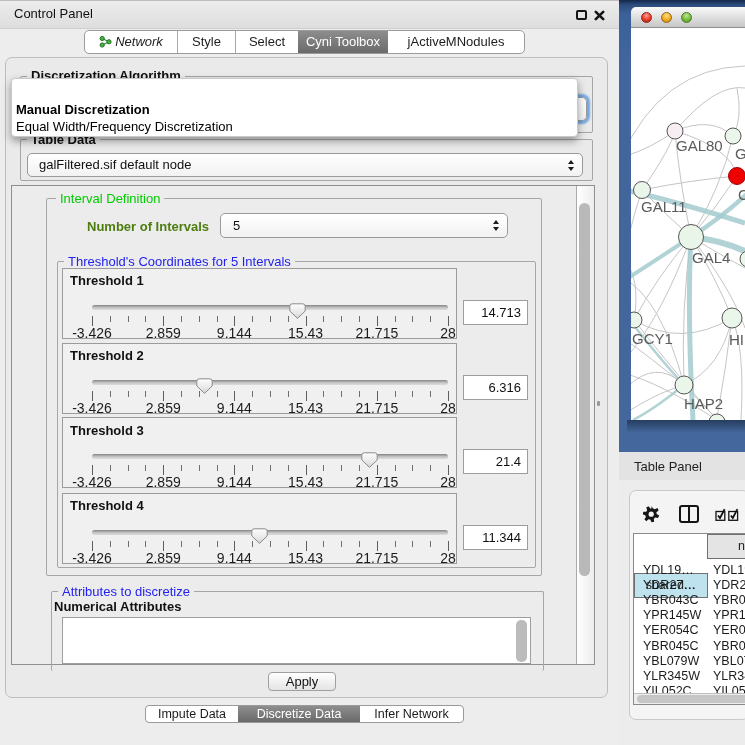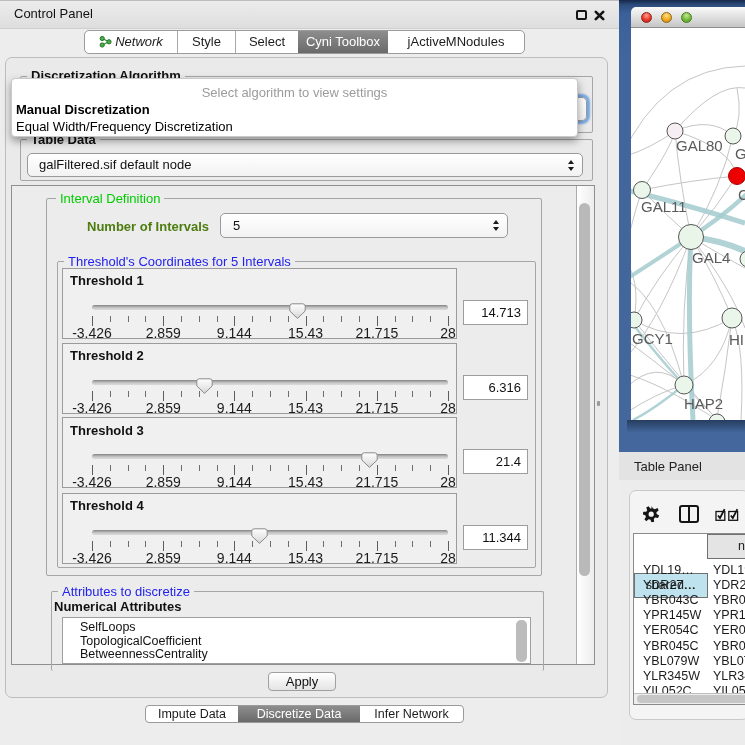--- a/index.html
+++ b/index.html
@@ -169,32 +169,30 @@
       </defs>
       <path d="M0.8 8 V3.2 Q0.8 0.8 3.2 0.8 H13.8 Q16.2 0.8 16.2 3.2 V8 L8.5 15.4 Z" fill="url(#tg4)" stroke="#8a8a8a" stroke-width="1"></path>
     </svg>
   <div class="vbox">11.344</div>
 </div>
 
 <div class="grp" style="left:51px;top:591px;width:493px;height:80px;border-bottom:none;"></div>
 <div class="grplbl" style="left:58px;top:584px;background:#ececec;color:#2222ee;">Attributes to discretize</div>
 <div class="abs bold" style="left:54px;top:599px;font-size:13px;color:#111;">Numerical Attributes</div>
 <div class="abs" style="left:62px;top:617px;width:469px;height:47px;background:#fff;border:1px solid #9f9f9f;overflow:hidden;">
-  <div style="position:absolute;left:17px;top:3px;font-size:12.5px;color:#111;line-height:13.5px;">SelfLoops<br>TopologicalCoefficient<br>BetweennessCentrality</div>
   <div style="position:absolute;right:3px;top:2px;width:11px;height:42px;border-radius:5px;background:#bcbcbc;"></div>
 </div>
 
 <div class="abs" style="left:268px;top:672px;width:68px;height:19px;border:1px solid #9f9f9f;border-radius:4px;background:linear-gradient(#ffffff,#e4e4e4);font-size:13px;text-align:center;line-height:17px;color:#111;">Apply</div>
 
 <div class="abs" style="left:145px;top:705px;width:319px;height:18px;background:#fff;border:1px solid #9a9a9a;border-radius:4px;font-size:12.5px;line-height:16px;white-space:nowrap;">
   <div class="seg" style="width:92px;">Impute Data</div><div class="seg" style="width:122px;background:linear-gradient(#8d8d8d,#6a6a6a);color:#fff;">Discretize Data</div><div class="seg" style="width:103px;">Infer Network</div>
 </div>
 
 <div class="abs" style="left:11px;top:78px;width:567px;height:59px;background:#fff;border:1px solid #c9c9c9;border-radius:4px;box-shadow:0 4px 9px rgba(0,0,0,0.38);z-index:30;">
-  <div style="position:absolute;left:0;top:6px;width:100%;text-align:center;font-size:13px;color:#9b9b9b;">Select algorithm to view settings</div>
   <div style="position:absolute;left:4px;top:23px;font-size:13px;font-weight:bold;color:#000;">Manual Discretization</div>
   <div style="position:absolute;left:4px;top:40px;font-size:13px;color:#000;">Equal Width/Frequency Discretization</div>
 </div>
 
 <div class="abs" style="left:619px;top:0;width:126px;height:452px;background:linear-gradient(#152849 0px,#2d4d7d 5px,#3c619a 14px,#41659c 60px,#44689d);"></div>
 
 <div class="abs" style="left:631px;top:7px;width:114px;height:21px;background:linear-gradient(#fafafa,#c6c6c6);border-top-left-radius:5px;border-bottom:1px solid #8f8f8f;"></div>
 <div class="abs" style="left:641px;top:12px;width:11px;height:11px;border-radius:50%;background:radial-gradient(circle at 50% 28%,#fa9d92,#e93a2b 55%,#b51c0f);border:1px solid #8e2318;"></div>
 <div class="abs" style="left:661px;top:12px;width:11px;height:11px;border-radius:50%;background:radial-gradient(circle at 50% 28%,#ffe089,#f2ab1d 55%,#c07d12);border:1px solid #906618;"></div>
 <div class="abs" style="left:681px;top:12px;width:11px;height:11px;border-radius:50%;background:radial-gradient(circle at 50% 28%,#c2e695,#74bb3a 55%,#529b22);border:1px solid #4a7a20;"></div>

